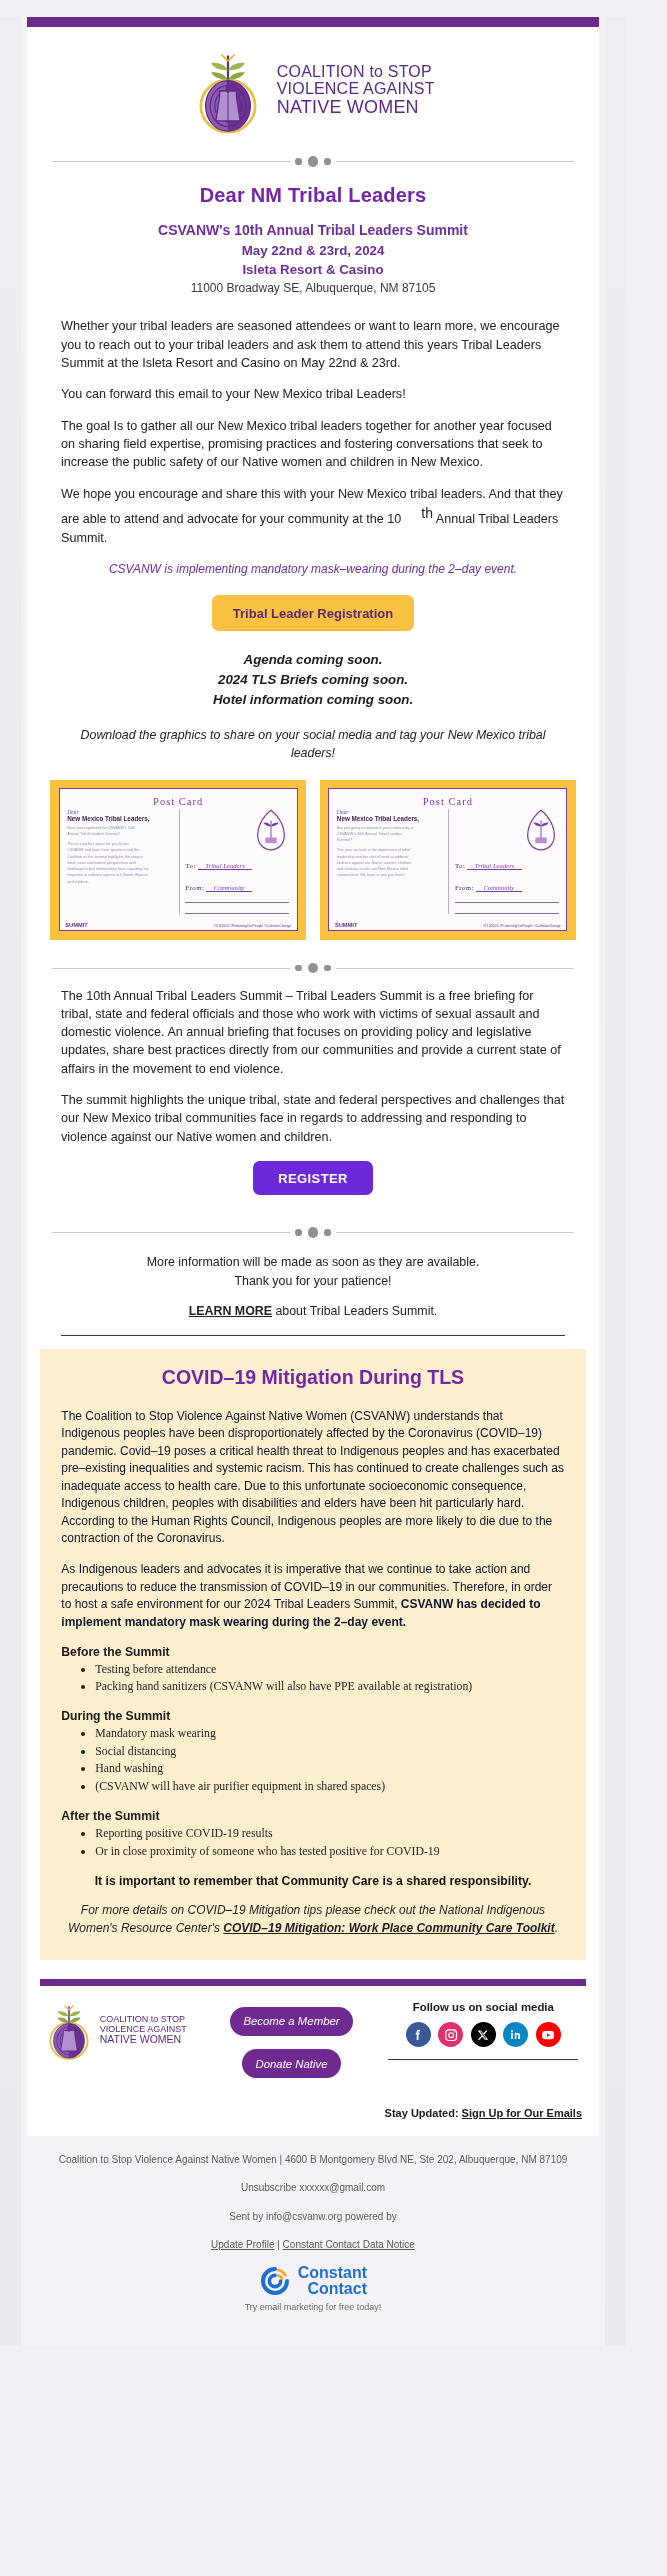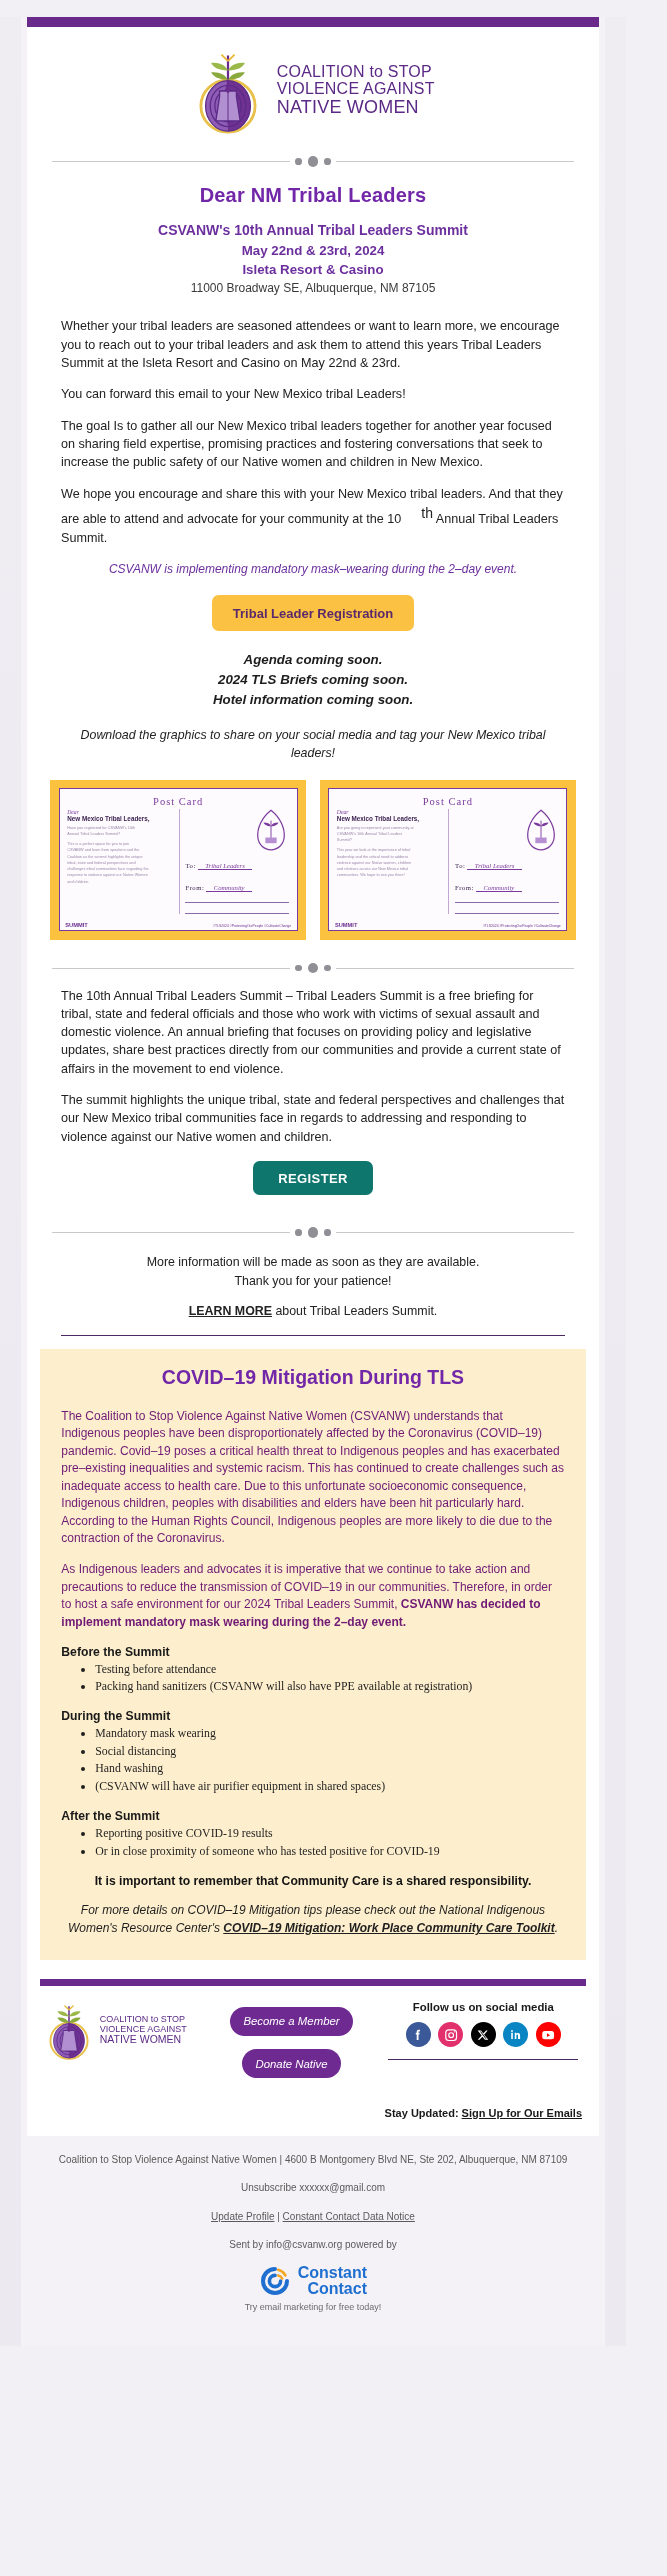--- a/index.html
+++ b/index.html
@@ -118,21 +118,21 @@
     font-size: 13px;
     padding: 10.5px 21px;
     border-radius: 6.7px;
     text-decoration: none;
     border: none;
     cursor: pointer;
     font-family: "Liberation Sans", sans-serif;
   }
   .btn-purple {
     display: inline-block;
-    background: #0f766e;
+    background: #6d28d9;
     color: #ffffff;
     font-weight: bold;
     font-size: 13px;
     padding: 9.5px 25px;
     border-radius: 6.7px;
     text-decoration: none;
     border: none;
     cursor: pointer;
     letter-spacing: 0.4px;
     font-family: "Liberation Sans", sans-serif;
@@ -249,21 +249,21 @@
     margin: 0 0 19px 0;
     text-align: center;
     color: #7127a8;
     font-size: 19.5px;
     font-weight: bold;
   }
   .covid p {
     margin: 0 0 13.3px 0;
     font-size: 12px;
     line-height: 1.46;
-    color: #701a75;
+    color: #0f172a;
   }
   .covid .sub {
     font-weight: bold; font-size: 12.2px; color:#1a1a1a;
     margin: 0 0 1.9px 0;
   }
   .covid ul {
     margin: 0 0 13.3px 0;
     padding-left: 34px;
     font-family: Liberation Serif, serif;
   }
@@ -631,24 +631,24 @@
         <div class="f-rule"></div>
         <div class="stay"><span>Stay Updated: </span><a href="#">Sign Up for Our Emails</a></div>
       </div>
     </div>
 
   </div>
 
   <div class="legal">
     <div class="row">Coalition to Stop Violence Against Native Women | 4600 B Montgomery Blvd NE, Ste 202, Albuquerque, NM 87109</div>
     <div class="row">Unsubscribe xxxxxx@gmail.com</div>
+    <div class="row">Sent by info@csvanw.org powered by</div>
     <div class="row">
       <a href="#">Update Profile</a><span> | </span><a href="#">Constant Contact Data Notice</a>
     </div>
-    <div class="row">Sent by info@csvanw.org powered by</div>
     <div class="cc-logo">
       <svg width="32" height="32" viewBox="0 0 40 40">
         <path d="M20 5 A15 15 0 1 0 35 20" fill="none" stroke="#1f6fd0" stroke-width="5" stroke-linecap="round"></path>
         <path d="M20 13 A7 7 0 1 0 27 20" fill="none" stroke="#1f6fd0" stroke-width="4.5" stroke-linecap="round"></path>
         <path d="M24 6 A15 15 0 0 1 33 13" fill="none" stroke="#f5a623" stroke-width="3.4" stroke-linecap="round"></path>
         <path d="M24 13 A7 7 0 0 1 29 17" fill="none" stroke="#f5a623" stroke-width="3.2" stroke-linecap="round"></path>
       </svg>
       <div class="cc-txt">
         <div>Constant</div>
         <div>Contact</div>

